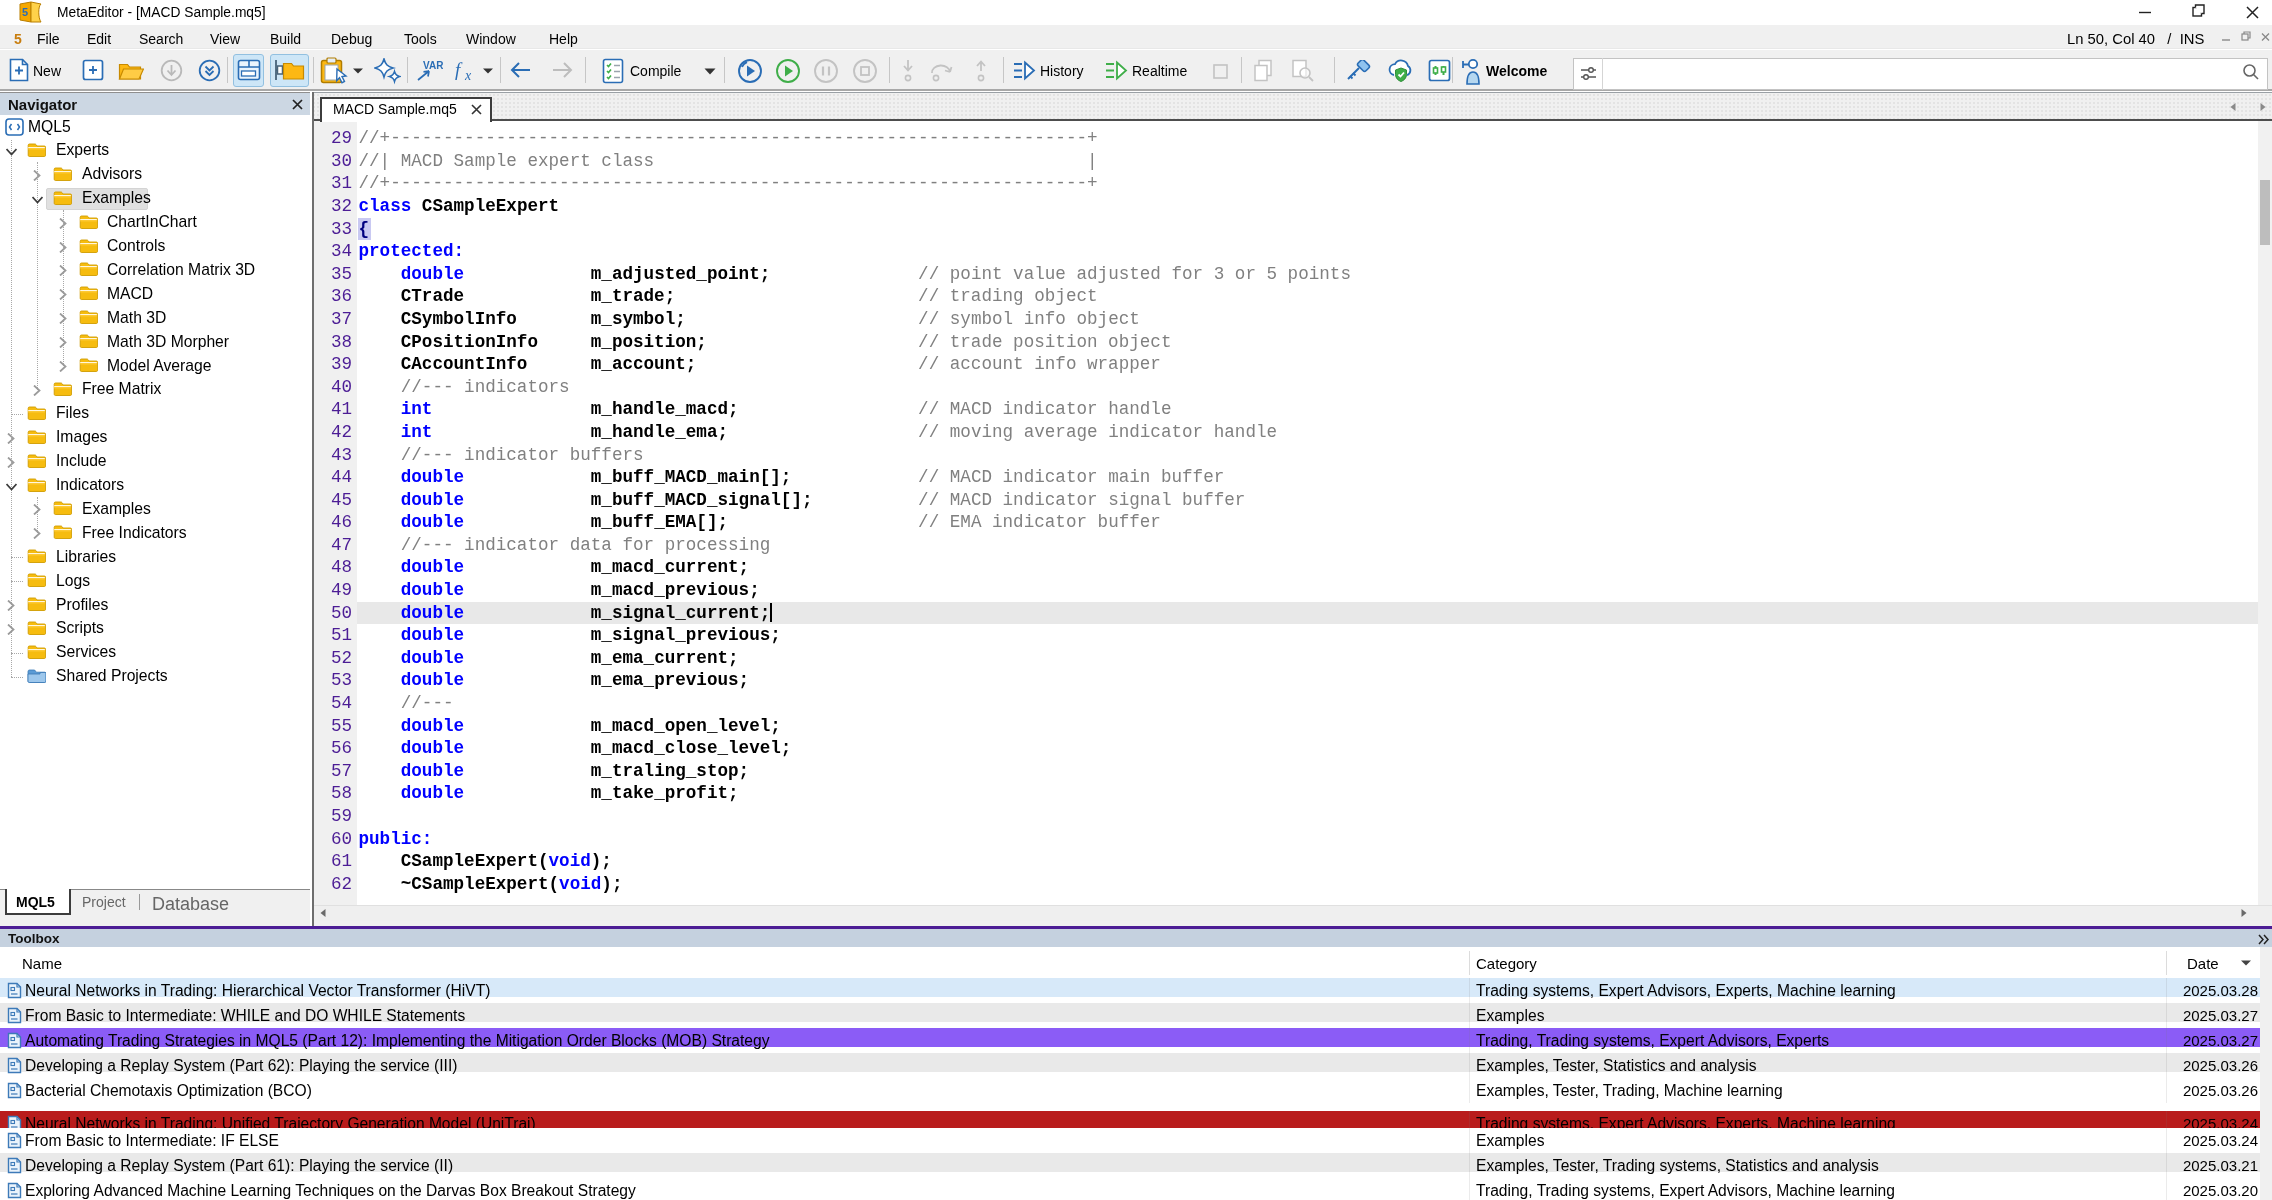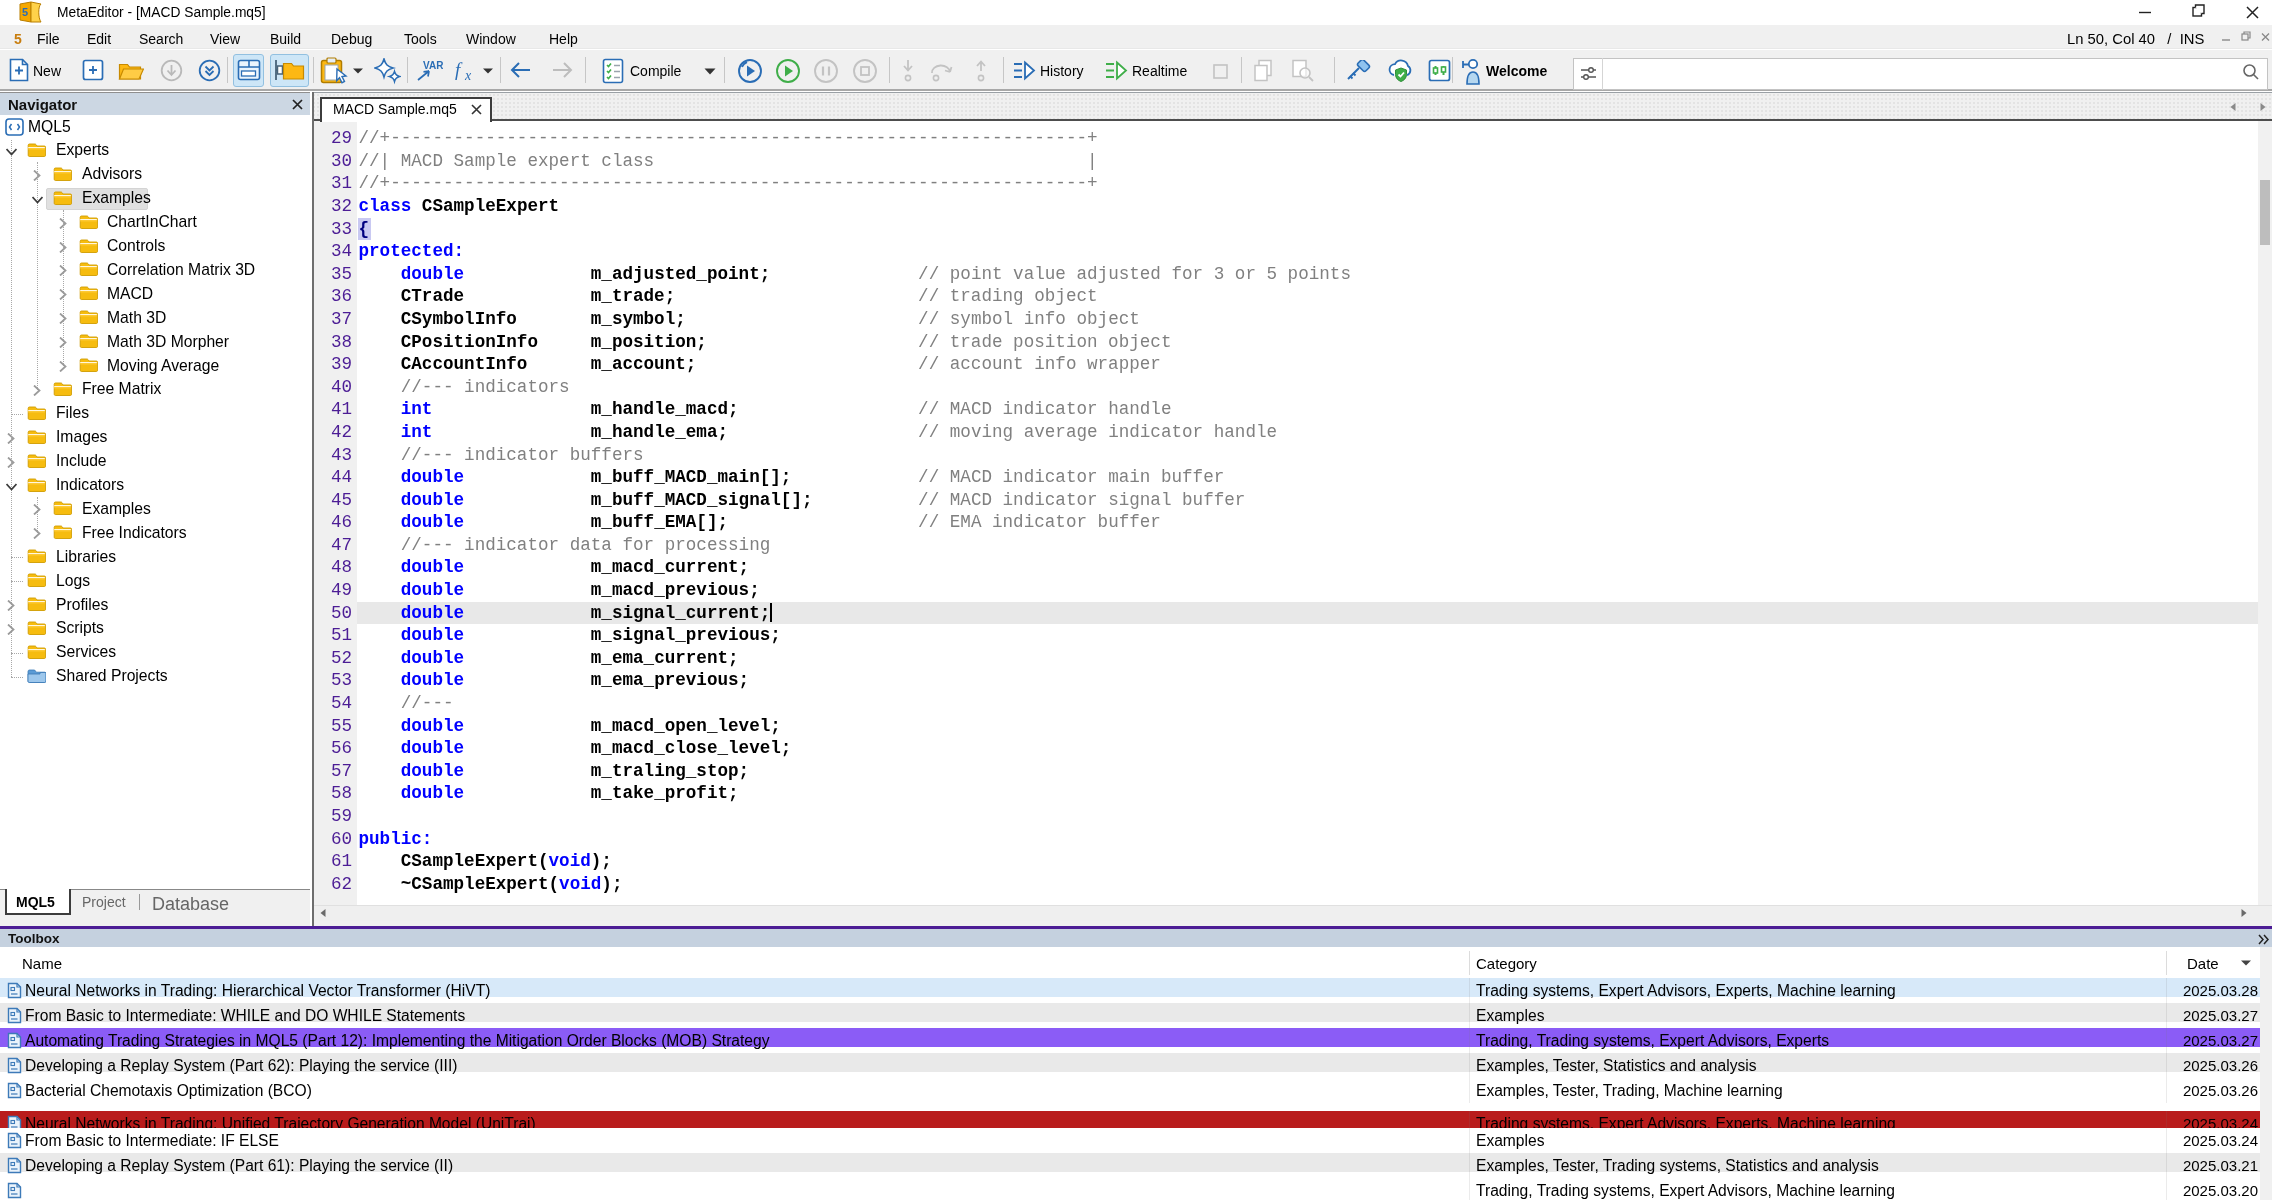--- a/index.html
+++ b/index.html
@@ -401,21 +401,21 @@
         </svg>
         <span class="abs tlabel" style="left:107px">Math 3D Morpher</span>
       </div>
   <div class="trow" style="top:239.0px">
         <svg class="abs" style="left:59px;top:7px" width="8" height="11" viewBox="0 0 8 11">
           <use href="#chevR"></use>
         </svg>
         <svg class="abs" style="left:79px;top:3px" width="19" height="17" viewBox="0 0 19 17">
           <use href="#folder"></use>
         </svg>
-        <span class="abs tlabel" style="left:107px">Moving Average</span>
+        <span class="abs tlabel" style="left:107px">Model Average</span>
       </div>
   <div class="trow" style="top:262.9px">
         <svg class="abs" style="left:33px;top:7px" width="8" height="11" viewBox="0 0 8 11">
           <use href="#chevR"></use>
         </svg>
         <svg class="abs" style="left:53px;top:3px" width="19" height="17" viewBox="0 0 19 17">
           <use href="#folder"></use>
         </svg>
         <span class="abs tlabel" style="left:82px">Free Matrix</span>
       </div>
@@ -746,19 +746,20 @@
       <div class="abs" style="left:1469px;top:0;width:1px;height:25px;background:rgba(120,120,120,0.15)"></div>
       <div class="abs" style="left:2166px;top:0;width:1px;height:25px;background:rgba(120,120,120,0.15)"></div>
     </div>
     <div class="tb-row" style="top:252px;background:#ffffff">
       <svg class="abs" style="left:6px;top:4px" width="16" height="17" viewBox="0 0 16 17">
         <path d="M2.5 1.5 h8.5 l3.5 3.5 v10.5 h-12 Z" fill="#eaf3fb" stroke="#3d7ab8" stroke-width="1.4"></path>
         <path d="M11 1.5 v3.5 h3.5" fill="none" stroke="#3d7ab8" stroke-width="1.2"></path>
         <rect x="5" y="5.5" width="3.5" height="3" fill="none" stroke="#3d7ab8" stroke-width="1.1"></rect>
         <path d="M5 12 h6.5" stroke="#3d7ab8" stroke-width="1.2"></path>
       </svg>
+      <span class="tb-name">Exploring Advanced Machine Learning Techniques on the Darvas Box Breakout Strategy</span>
       <span class="tb-cat">Trading, Trading systems, Expert Advisors, Machine learning</span>
       <span class="tb-date">2025.03.20</span>
       <div class="abs" style="left:1469px;top:0;width:1px;height:25px;background:rgba(120,120,120,0.15)"></div>
       <div class="abs" style="left:2166px;top:0;width:1px;height:25px;background:rgba(120,120,120,0.15)"></div>
     </div>
     <div class="abs" style="left:2260px;top:21px;width:12px;height:253px;background:#f0f0f0;z-index:20"></div>
   </div>
 
 </body></html>

